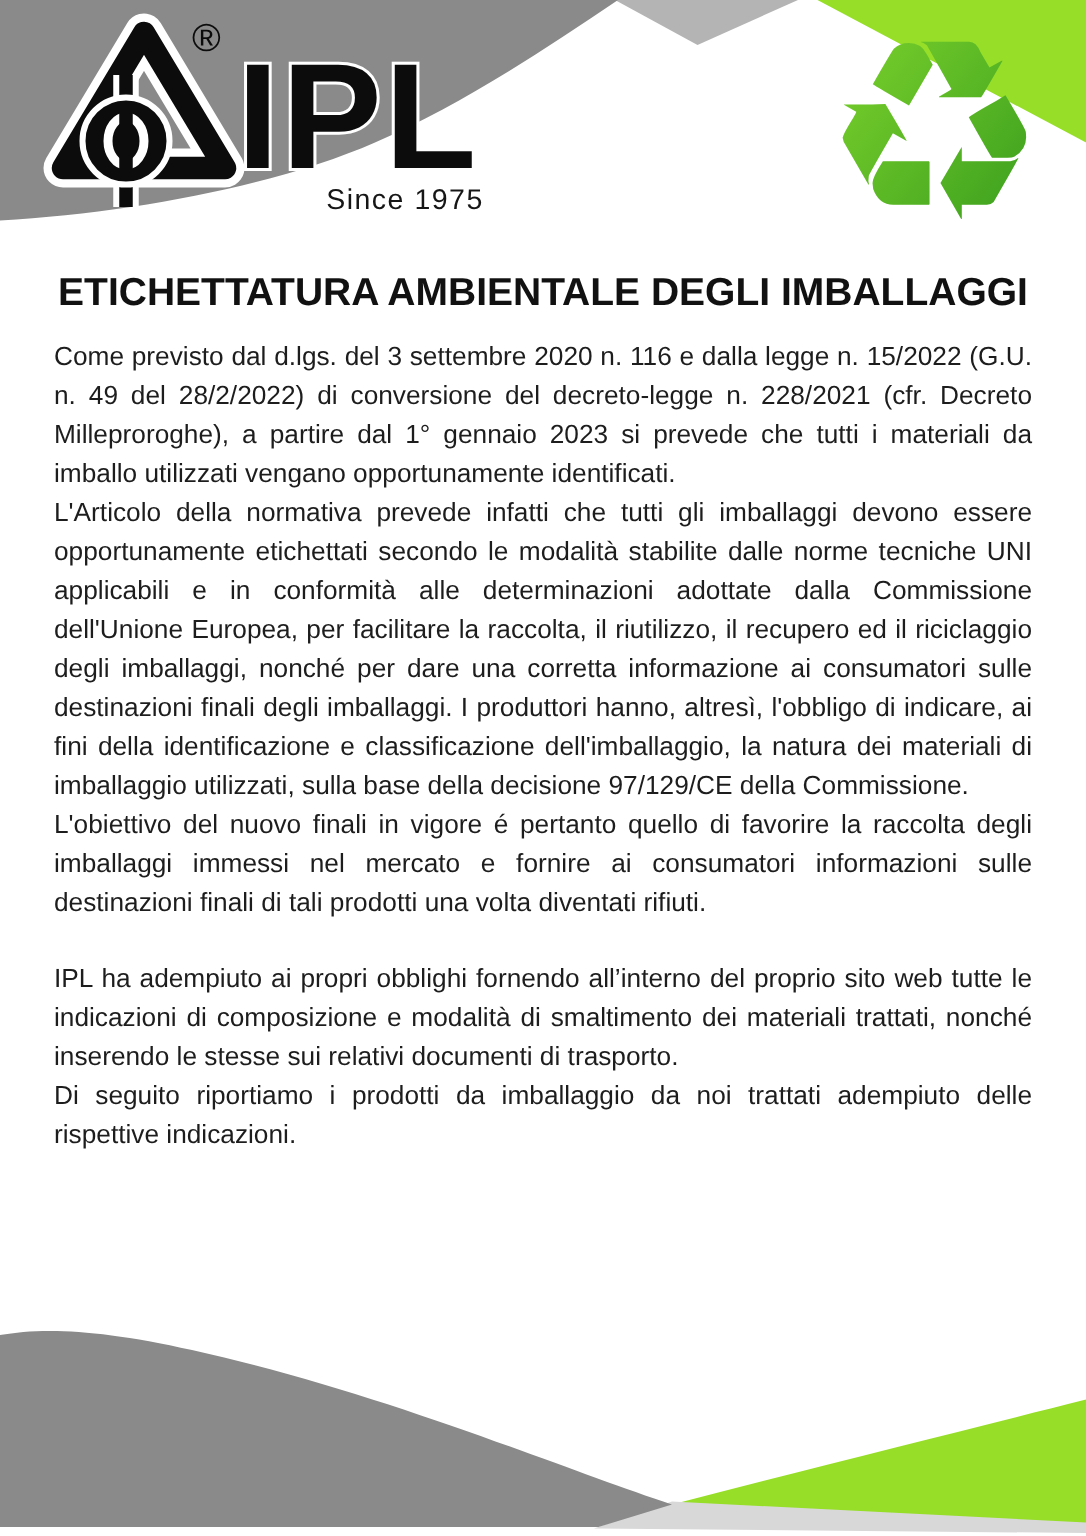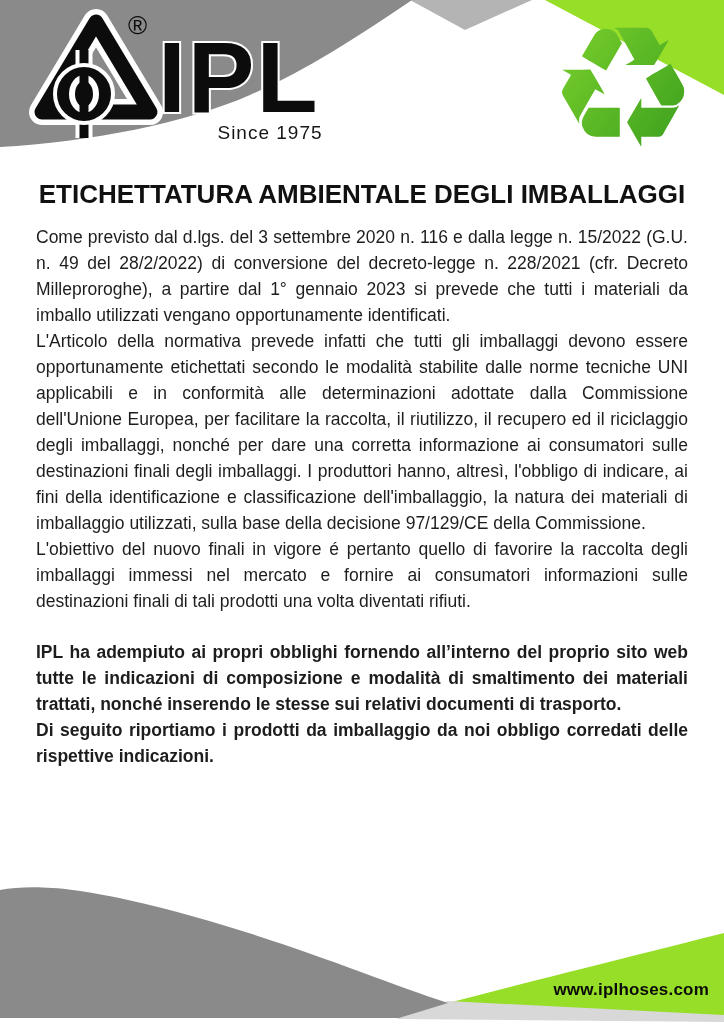--- a/index.html
+++ b/index.html
@@ -33,21 +33,21 @@
     white-space: nowrap;
     letter-spacing: 0px;
   }
   .content p {
     margin: 0;
     font-size: 17.5px;
     line-height: 26px;
     text-align: justify;
   }
   .content p b { font-weight: normal; }
-  .content p.bold-para { font-weight: bold; }
+  .content p.bold-para { font-weight: normal; }
   .spacer-top { margin-top: 25px !important; }
 
   .website {
     position: absolute;
     top: 980px;
     right: 15px;
     font-size: 17px;
     font-weight: bold;
     color: #0b0b0b;
     letter-spacing: 0.2px;
@@ -96,29 +96,28 @@
   </div>
 
   <div class="content">
     <h1 class="page-title">ETICHETTATURA AMBIENTALE DEGLI IMBALLAGGI</h1>
 
     <p><span>Come previsto dal </span><b>d.lgs. del 3 settembre 2020 n. 116</b><span> e dalla legge </span><b>n. 15/2022 (G.U. n. 49 del 28/2/2022)</b><span> di conversione del decreto-legge </span><b>n. 228/2021 (cfr. Decreto Milleproroghe)</b><span>, a partire dal </span><b>1° gennaio 2023</b><span> si prevede che tutti i materiali da imballo utilizzati vengano opportunamente identificati.</span></p>
     <p>L'Articolo della normativa prevede infatti che tutti gli imballaggi devono essere opportunamente etichettati secondo le modalità stabilite dalle norme tecniche UNI applicabili e in conformità alle determinazioni adottate dalla Commissione dell'Unione Europea, per facilitare la raccolta, il riutilizzo, il recupero ed il riciclaggio degli imballaggi, nonché per dare una corretta informazione ai consumatori sulle destinazioni finali degli imballaggi. I produttori hanno, altresì, l'obbligo di indicare, ai fini della identificazione e classificazione dell'imballaggio, la natura dei materiali di imballaggio utilizzati, sulla base della decisione 97/129/CE della Commissione.</p>
     <p>L'obiettivo del nuovo finali in vigore é pertanto quello di favorire la raccolta degli imballaggi immessi nel mercato e fornire ai consumatori informazioni sulle destinazioni finali di tali prodotti una volta diventati rifiuti.</p>
 
     <p class="bold-para spacer-top">IPL ha adempiuto ai propri obblighi fornendo all’interno del proprio sito web tutte le indicazioni di composizione e modalità di smaltimento dei materiali trattati, nonché inserendo le stesse sui relativi documenti di trasporto.</p>
-    <p class="bold-para">Di seguito riportiamo i prodotti da imballaggio da noi obbligo corredati delle rispettive indicazioni.</p>
+    <p class="bold-para">Di seguito riportiamo i prodotti da imballaggio da noi trattati adempiuto delle rispettive indicazioni.</p>
   </div>
 
   <div class="footer">
     <svg width="724" height="164" viewBox="0 0 724 164">
 
       <path d="M448,143 C 548,117 645,93 724,73 L724,157 Z" style="fill:var(--lime, #96de28)"></path>
 
       <path d="M448,141 L724,155 L724,162 L396,159 Z" style="fill:var(--silver, #d8d8d8)"></path>
 
       <path d="M0,30 C 28,25 66,26 128,40 C 255,68 372,118 448,143 L399,158 L0,158 Z" style="fill:var(--gray_dark, #8a8a8a)"></path>
     </svg>
   </div>
 
-  <a class="website" href="#">www.iplhoses.com</a>
 
 </div>
 
 </body></html>

